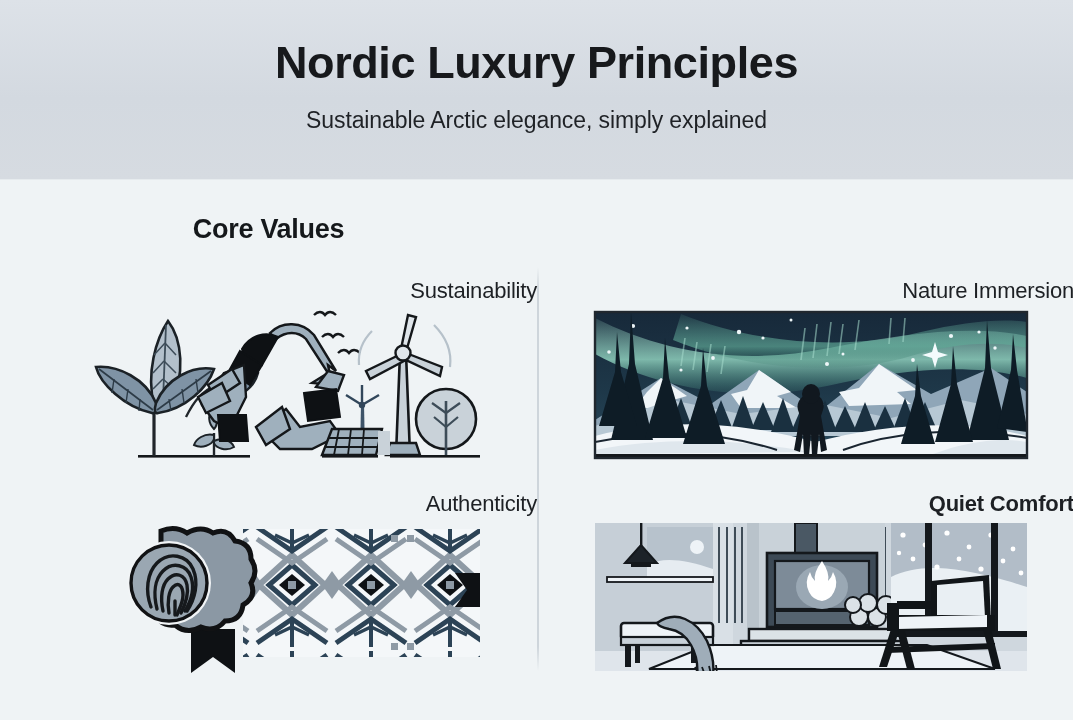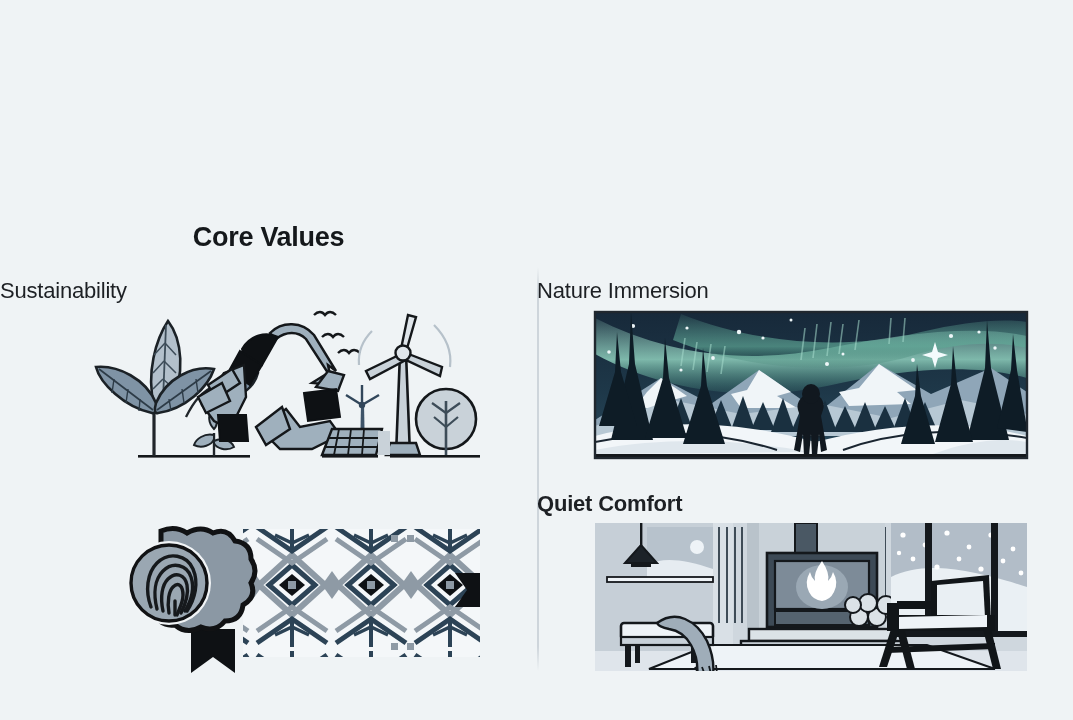--- a/index.html
+++ b/index.html
@@ -43,47 +43,51 @@
   #divider {
     position:absolute; left:537px; top:86px;
     width:2px; height:404px;
     background:linear-gradient(180deg, rgba(205,212,218,0) 0%, #ced5db 6%, #ced5db 94%, rgba(205,212,218,0) 100%);
   }
   .column { position:absolute; top:0; width:537px; height:539px; }
   #col-left  { left:0; }
   #col-right { left:537px; }
 
   .col-heading {
-    position:absolute; top:41px; width:100%;
+    position:absolute; top:33px; width:100%;
     text-align:center;
     font-size:27px; font-weight:bold; color:#15181b;
     letter-spacing:-0.3px;
   }
   .card-label {
-    position:absolute; width:100%; text-align:left;
+    position:absolute; width:100%; text-align:right;
     font-size:22px; font-weight:normal; color:#1d2024;
     letter-spacing:-0.2px;
   }
   #label-sustainability { top:97px; }
   #label-authenticity   { top:310px; }
   #label-nature         { top:97px; }
   #label-quiet          { top:310px;font-weight:bold; }
 
   .art { position:absolute; }
   #art-sustainability { left:90px;  top:128px; width:390px; height:165px; }
   #art-authenticity   { left:95px;  top:340px; width:385px; height:155px; }
   #art-nature         { left:54px;  top:127px; width:440px; height:160px; }
   #art-quiet          { left:54px;  top:338px; width:440px; height:160px; }
   .art svg { display:block; width:100%; height:100%; }
 </style>
 </head>
 <body>
 
 <div id="infographic">
 
+  <div id="header">
+    <div id="title">Nordic Luxury Principles</div>
+    <div id="subtitle">Sustainable Arctic elegance, simply explained</div>
+  </div>
 
   <div id="body-area">
 
     <div id="divider"></div>
 
     <div class="column" id="col-left">
 
       <div class="col-heading">Core Values</div>
 
       <div class="card-label" id="label-sustainability">Sustainability</div>
@@ -191,20 +195,21 @@
 
             <g>
               <circle cx="356" cy="110" r="30" fill="#c9d2d9" stroke="#14171a" stroke-width="2.6"></circle>
               <path d="M356 146 L356 92" stroke="#3d4c58" stroke-width="2.6"></path>
               <path d="M356 104 L342 94 M356 104 L370 94 M356 118 L344 108 M356 118 L368 108" stroke="#3d4c58" stroke-width="2.2"></path>
             </g>
           </g>
         </svg>
       </div>
 
+      <div class="card-label" id="label-authenticity">Authenticity</div>
 
       <div class="art" id="art-authenticity">
         <svg viewBox="0 0 385 155">
           <defs>
             <clipPath id="clipPat">
                 <rect x="148" y="8" width="237" height="128"></rect>
               </clipPath>
             <pattern id="nordic" x="0" y="0" width="79" height="128" patternUnits="userSpaceOnUse">
               <rect width="79" height="128" fill="#f4f7f9"></rect>
 

